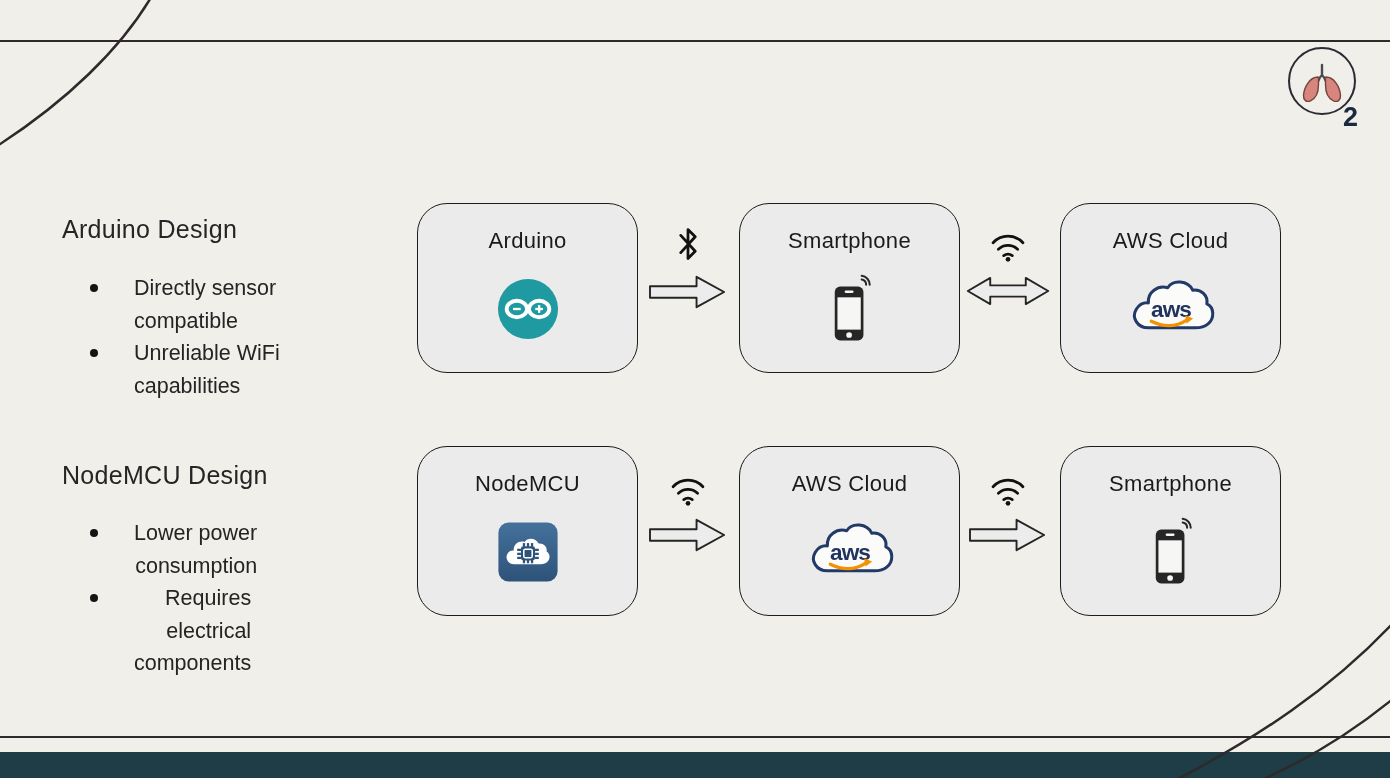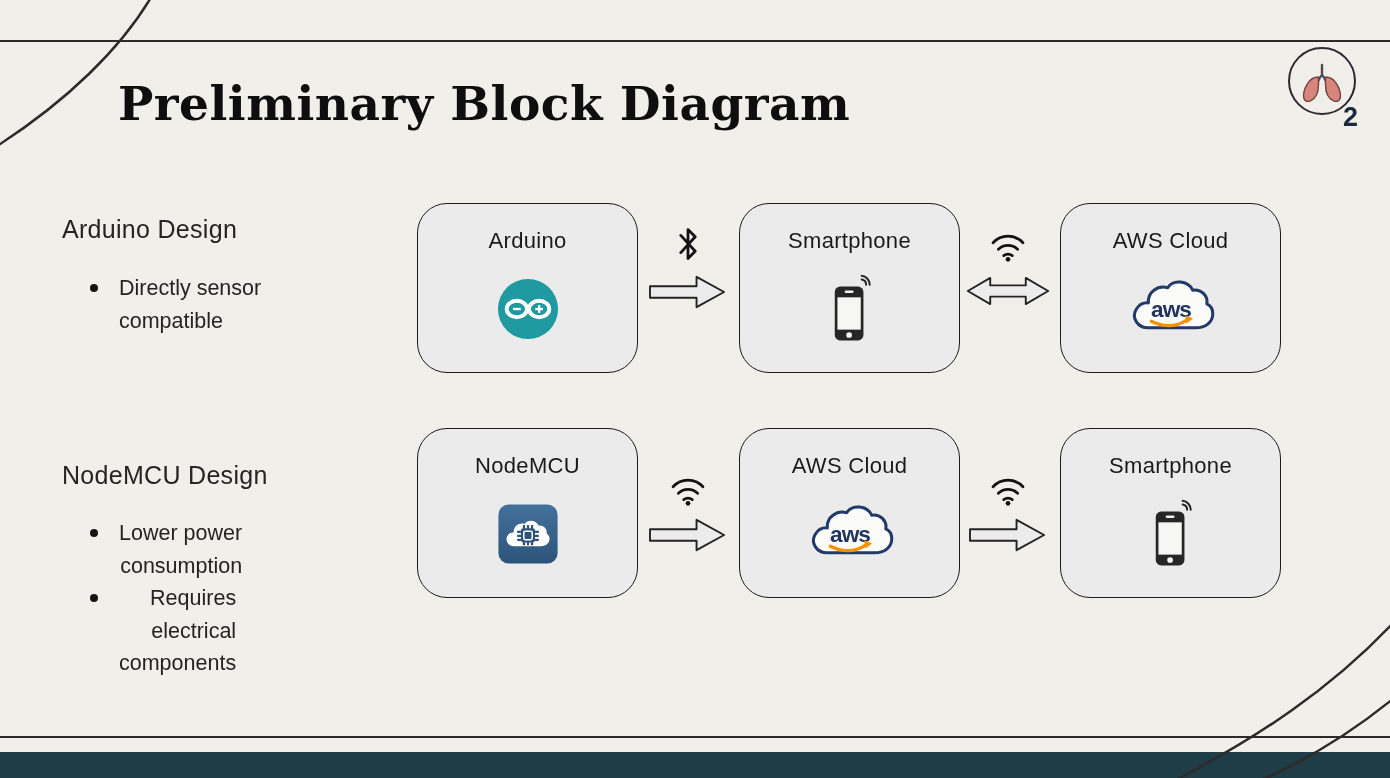--- a/index.html
+++ b/index.html
@@ -23,31 +23,31 @@
 
   .lefthead { position:absolute; font-size:25px; color:#252525; letter-spacing:.3px; }
   .h-arduino { left:62px; top:215px; }
   .h-nodemcu { left:62px; top:461px; }
 
   .bullets { position:absolute; left:62px; display:flex; flex-direction:column; }
   .b-arduino { top:272px; }
   .b-nodemcu { top:517px;text-align:right; }
   .bullet { display:flex; align-items:flex-start; }
   .dot { width:8px; height:8px; border-radius:50%; background:#141414; margin:12px 0 0 28px; flex:none; }
-  .btext { margin-left:21px; font-size:21.5px; line-height:32.5px; white-space:pre-line; color:#242424; }
+  .btext { margin-left:36px; font-size:21.5px; line-height:32.5px; white-space:pre-line; color:#242424; }
 
   .box {
     position:absolute; width:221px; height:170px;
     background:#ebebeb; border:1.6px solid #1c1c1c; border-radius:30px;
     display:flex; flex-direction:column; align-items:center;
   }
   .boxlabel { margin-top:23px; font-size:22px; line-height:28px; color:#1a1a1a; letter-spacing:.3px; }
   .boxicon { flex:1; display:flex; align-items:center; justify-content:center; padding-bottom:10px; }
 
-  .r1 { top:203px; } .r2 { top:428px; }
+  .r1 { top:203px; } .r2 { top:446px; }
   .c1 { left:417px; } .c2 { left:739px; } .c3 { left:1060px; }
 
   .conn { position:absolute; display:flex; flex-direction:column; align-items:center; gap:6px; width:90px; }
   .conn1 { left:643px; top:225px; }
   .conn2 { left:963px; top:230px; }
   .conn3 { left:643px; top:474px; }
   .conn4 { left:963px; top:474px; }
 </style>
 </head>
 <body>
@@ -57,36 +57,40 @@
   <div class="topline"></div>
   <div class="botline"></div>
   <div class="botbar"></div>
 
   <svg class="deco" width="1390" height="778" viewBox="0 0 1390 778">
     <path d="M153 -6 C 122 48, 66 102, -6 148" stroke="#2e292b" stroke-width="2.5" fill="none"></path>
     <path d="M1168 784 C 1258 738, 1332 688, 1394 622" stroke="#2e292b" stroke-width="2.5" fill="none"></path>
     <path d="M1252 784 C 1304 762, 1350 734, 1394 698" stroke="#2e292b" stroke-width="2.5" fill="none"></path>
   </svg>
 
-  <h1 class="title">Preliminary Block Diagram</h1>
 
   <svg class="brand" viewBox="0 0 84 92">
     <circle cx="40" cy="41" r="33" fill="none" stroke="#2b2b33" stroke-width="2"></circle>
     <path d="M40 25 L40 35 M40 35 C38 37 37 38.2 36.5 40.5 M40 35 C42 37 43 38.2 43.5 40.5" fill="none" stroke="#4a4a52" stroke-width="2.4" stroke-linecap="round"></path>
     <path d="M36 37 C28 37 22 47 21.5 55.5 C21.3 60.5 24.5 62.5 28.5 60.8 C34 58.4 36.5 51.5 36.5 44.5 L36.5 38 Z" fill="#d8857d" stroke="#70443f" stroke-width="1.4"></path>
     <path d="M44 37 C52 37 58 47 58.5 55.5 C58.7 60.5 55.5 62.5 51.5 60.8 C46 58.4 43.5 51.5 43.5 44.5 L43.5 38 Z" fill="#d8857d" stroke="#70443f" stroke-width="1.4"></path>
     <text x="61" y="86" font-size="27" font-weight="bold" fill="#1c2a40" font-family="Liberation Sans, sans-serif">2</text>
   </svg>
 
   <div class="lefthead h-arduino">Arduino Design</div>
   <div class="bullets b-arduino">
     <div class="bullet">
       <span class="dot"></span>
       <span class="btext">Directly sensor
 compatible</span>
+    </div>
+    <div class="bullet">
+      <span class="dot"></span>
+      <span class="btext">Unreliable WiFi
+capabilities</span>
     </div>
   </div>
 
   <div class="lefthead h-nodemcu">NodeMCU Design</div>
   <div class="bullets b-nodemcu">
     <div class="bullet">
       <span class="dot"></span>
       <span class="btext">Lower power
 consumption</span>
     </div>

